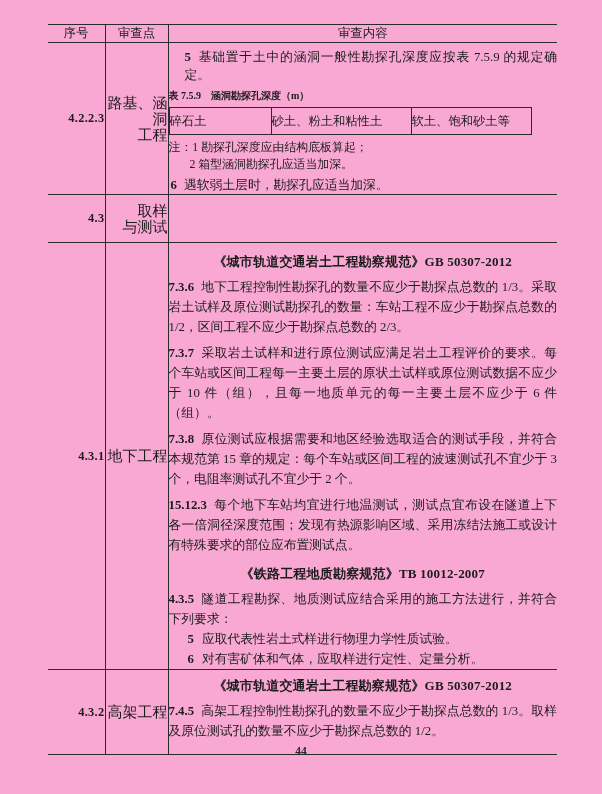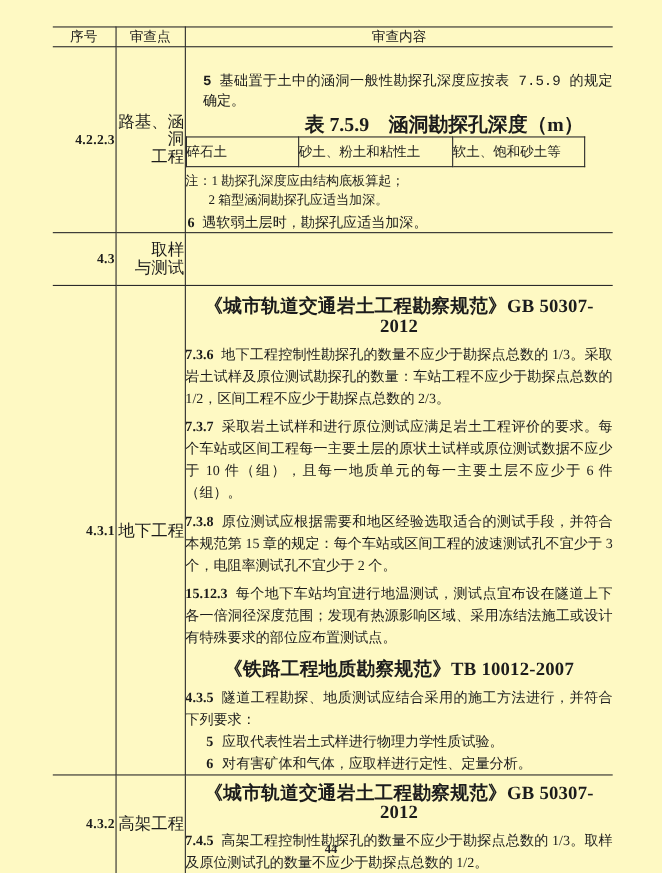--- a/index.html
+++ b/index.html
@@ -4,21 +4,21 @@
 <style>
   html, body {
     margin: 0; padding: 0;
     background: #ffffff;
     font-family: "Liberation Serif", "DejaVu Serif", serif;
     color: #1c1c1c;
   }
   .page {
     position: relative;
     width: 602px; height: 794px;
-    background: #fef9c3;
+    background: #f9a8d4;
     overflow: hidden;
   }
   table.review {
     position: absolute;
     left: 48px; top: 24px;
     width: 509px;
     border-collapse: collapse;
     table-layout: fixed;
   }
   table.review td { padding: 0; }
@@ -50,59 +50,58 @@
   tr.r3 td { height: 379px; }
   tr.r4 td { height: 84px; }
   .pt-line { display: block; line-height: 16px; }
 
   .clause {
     text-align: justify;
     line-height: 20px;
     margin: 6px 0 0 0;
   }
   .clause .num { font-weight: bold; margin-right: 7px; white-space: nowrap; }
-  .item5 { margin: 22px 0 0 16px; line-height: 18px; font-family: Liberation Mono, monospace; }
+  .item5 { margin: 5px 0 0 16px; line-height: 18px; }
   .item6 { margin: 3px 0 0 2px; line-height: 18px; }
   .std-title {
     text-align: center;
     font-weight: bold;
-    font-size: 17px;
+    font-size: 13px;
     margin-top: 10px;
     line-height: 18px;
     letter-spacing: 0.2px;
   }
   .t759-wrap { width: 362px; margin-top: 2px; }
   .t759-title {
-    text-align: right;
+    text-align: left;
     font-weight: bold;
-    font-size: 18px;
+    font-size: 10px;
     margin: 4px 0 3px 0;
     line-height: 16px;
-    padding-left: 16px;
   }
   table.inner {
     border-collapse: collapse;
     width: 362px;
     table-layout: fixed;
   }
   table.inner td {
     border: 1.4px solid #2b2b2b;
     text-align: left;
     vertical-align: middle;
     height: 26px;
     font-size: 12.3px;
     padding: 0;
   }
   .notes { font-size: 11.9px; line-height: 17px; margin-top: 4px; }
   .note-line2 { margin-left: 21px; }
   .subitem { margin: 0 0 0 19px; line-height: 20px; }
   .subitem .num { font-weight: bold; margin-right: 8px; }
   .pagenum {
     position: absolute;
-    left: 0; right: 0; top: 766px;
+    left: 0; right: 0; top: 745px;
     text-align: center;
     font-size: 11.5px;
     font-weight: bold;
     color: #2a2a2a;
   }
 </style>
 </head>
 <body>
 
 <div class="page">

